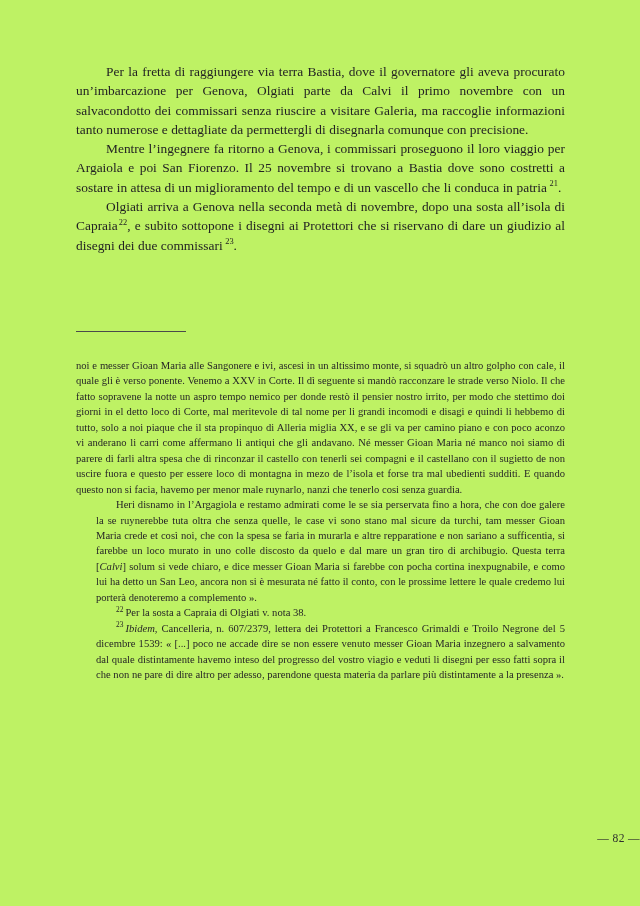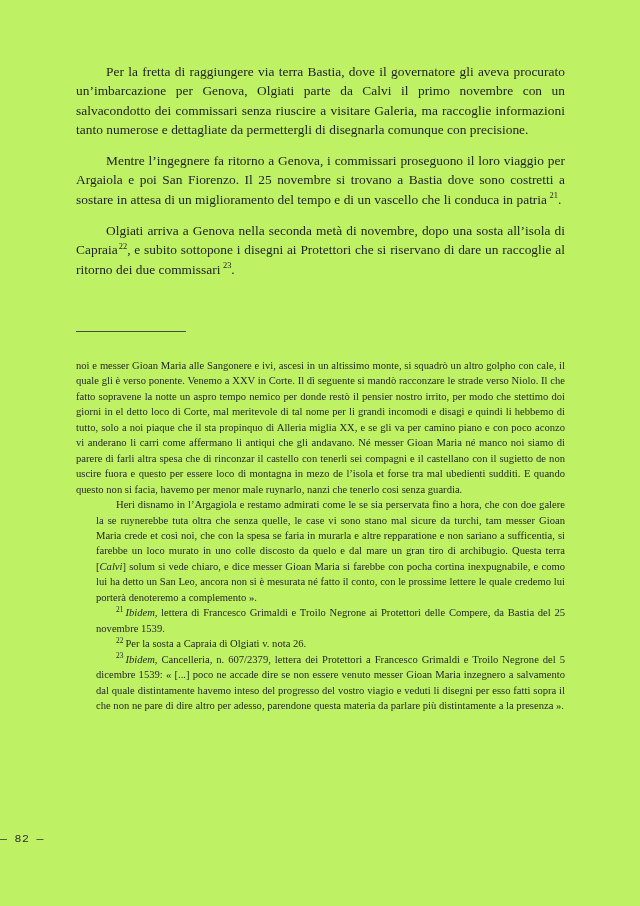--- a/index.html
+++ b/index.html
@@ -32,21 +32,21 @@
     margin: 0;
     text-indent: 30px;
     text-align: justify;
     font-size: 13.4px;
     line-height: 19.3px;
     color: #232323;
     hyphens: none;
     letter-spacing: 0.02px;
   }
   .body-block p + p {
-    margin-top: 12px;
+    margin-top: 0px;
   }
   sup.note-ref {
     font-size: 8.4px;
     vertical-align: super;
     line-height: 0;
     padding-left: 1px;
   }
   sup.note-ref.spaced {
     padding-left: 2.5px;
   }
@@ -92,56 +92,54 @@
   .footnotes i, .body-block i {
     font-style: italic;
   }
 
   
   .folio {
     position: absolute;
     left: 0;
     top: 832px;
     width: 640px;
-    text-align: left;
+    text-align: right;
     font-size: 11.5px;
     color: #2e2e2e;
     letter-spacing: 0.4px;
-    font-family: Liberation Mono, monospace;
   }
 </style>
 </head>
 <body>
 
 <div class="page">
 
   <div class="content">
 
     <div class="body-block">
 
       <p><span>Per la fretta di raggiungere via terra Bastia, dove il governatore gli aveva procurato un’imbarcazione per Genova, Olgiati parte da Calvi il primo novembre con un salvacondotto dei commissari senza riuscire a visitare Galeria, ma raccoglie informazioni tanto numerose e dettagliate da permettergli di disegnarla comunque con precisione.</span></p>
 
       <p><span>Mentre l’ingegnere fa ritorno a Genova, i commissari proseguono il loro viaggio per Argaiola e poi San Fiorenzo. Il 25 novembre si trovano a Bastia dove sono costretti a sostare in attesa di un miglioramento del tempo e di un vascello che li conduca in patria</span><sup class="note-ref spaced">21</sup><span>.</span></p>
 
-      <p><span>Olgiati arriva a Genova nella seconda metà di novembre, dopo una sosta all’isola di Capraia</span><sup class="note-ref">22</sup><span>, e subito sottopone i disegni ai Protettori che si riservano di dare un raccoglie al ritorno dei due commissari</span><sup class="note-ref spaced">23</sup><span>.</span></p>
+      <p><span>Olgiati arriva a Genova nella seconda metà di novembre, dopo una sosta all’isola di Capraia</span><sup class="note-ref">22</sup><span>, e subito sottopone i disegni ai Protettori che si riservano di dare un giudizio al disegni dei due commissari</span><sup class="note-ref spaced">23</sup><span>.</span></p>
 
     </div>
   </div>
 
   <div class="fn-rule"></div>
 
   <div class="footnotes">
 
     <p class="cont"><span>noi e messer Gioan Maria alle Sangonere e ivi, ascesi in un altissimo monte, si squadrò un altro golpho con cale, il quale gli è verso ponente. Venemo a XXV in Corte. Il dì seguente si mandò racconzare le strade verso Niolo. Il che fatto sopravene la notte un aspro tempo nemico per donde restò il pensier nostro irrito, per modo che stettimo doi giorni in el detto loco di Corte, mal meritevole di tal nome per li grandi incomodi e disagi e quindi li hebbemo di tutto, solo a noi piaque che il sta propinquo di Alleria miglia XX, e se gli va per camino piano e con poco aconzo vi anderano li carri come affermano li antiqui che gli andavano. Né messer Gioan Maria né manco noi siamo di parere di farli altra spesa che di rinconzar il castello con tenerli sei compagni e il castellano con il sugietto de non uscire fuora e questo per essere loco di montagna in mezo de l’isola et forse tra mal ubedienti sudditi. E quando questo non si facia, havemo per menor male ruynarlo, nanzi che tenerlo cosi senza guardia.</span></p>
 
     <p class="indent"><span>Heri disnamo in l’Argagiola e restamo admirati come le se sia perservata fino a hora, che con doe galere la se ruynerebbe tuta oltra che senza quelle, le case vi sono stano mal sicure da turchi, tam messer Gioan Maria crede et così noi, che con la spesa se faria in murarla e altre repparatione e non sariano a sufficentia, si farebbe un loco murato in uno colle discosto da quelo e dal mare un gran tiro di archibugio. Questa terra [</span><i>Calvi</i><span>] solum si vede chiaro, e dice messer Gioan Maria si farebbe con pocha cortina inexpugnabile, e como lui ha detto un San Leo, ancora non si è mesurata né fatto il conto, con le prossime lettere le quale credemo lui porterà denoteremo a complemento ».</span></p>
 
-    <p class="indent"><sup class="fn-num">21</sup><i>Ibidem</i><span>, lettera di Francesco Grimaldi e Troilo Negrone ai Protettori delle Compere, da Bastia del 25 novembre 1539.</span></p>
 
-    <p class="indent"><sup class="fn-num">22</sup><span>Per la sosta a Capraia di Olgiati v. nota 26.</span></p>
+    <p class="indent"><sup class="fn-num">22</sup><span>Per la sosta a Capraia di Olgiati v. nota 38.</span></p>
 
     <p class="indent"><sup class="fn-num">23</sup><i>Ibidem</i><span>, Cancelleria, n. 607/2379, lettera dei Protettori a Francesco Grimaldi e Troilo Negrone del 5 dicembre 1539: « [...] poco ne accade dire se non essere venuto messer Gioan Maria inzegnero a salvamento dal quale distintamente havemo inteso del progresso del vostro viagio e veduti li disegni per esso fatti sopra il che non ne pare di dire altro per adesso, parendone questa materia da parlare più distintamente a la presenza ».</span></p>
 
   </div>
 
   <div class="folio">— 82 —</div>
 
 </div>
 
 </body></html>

